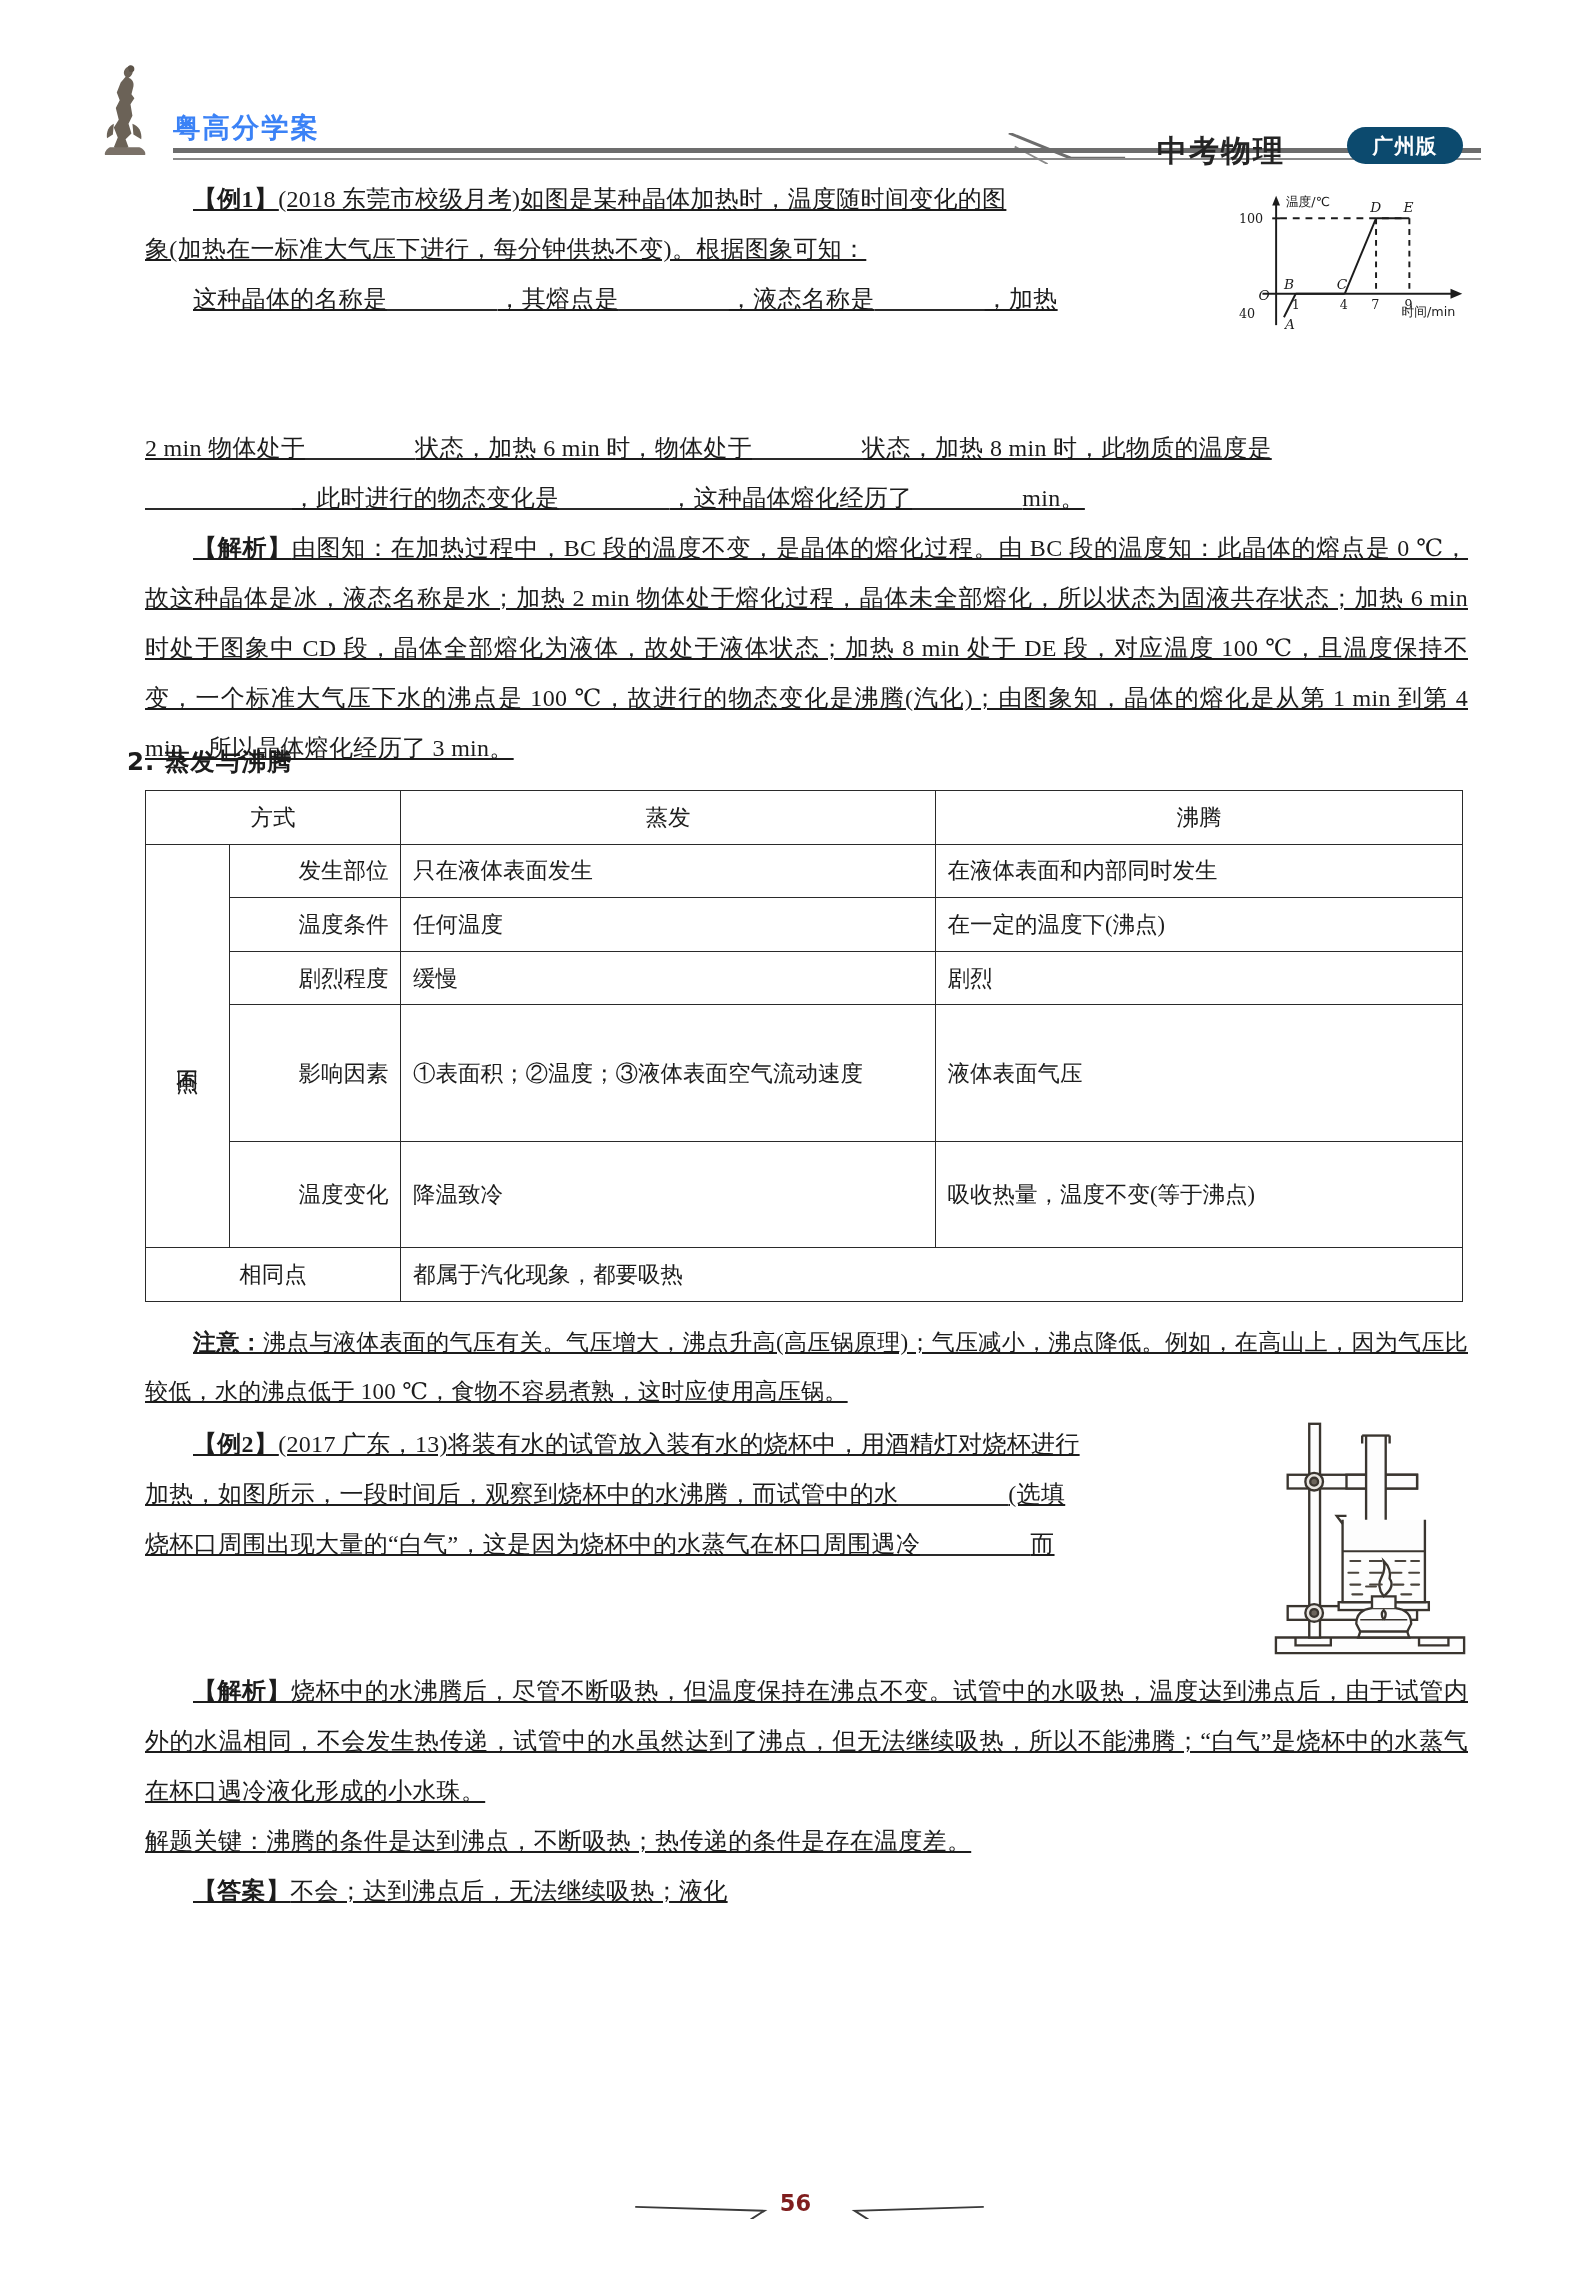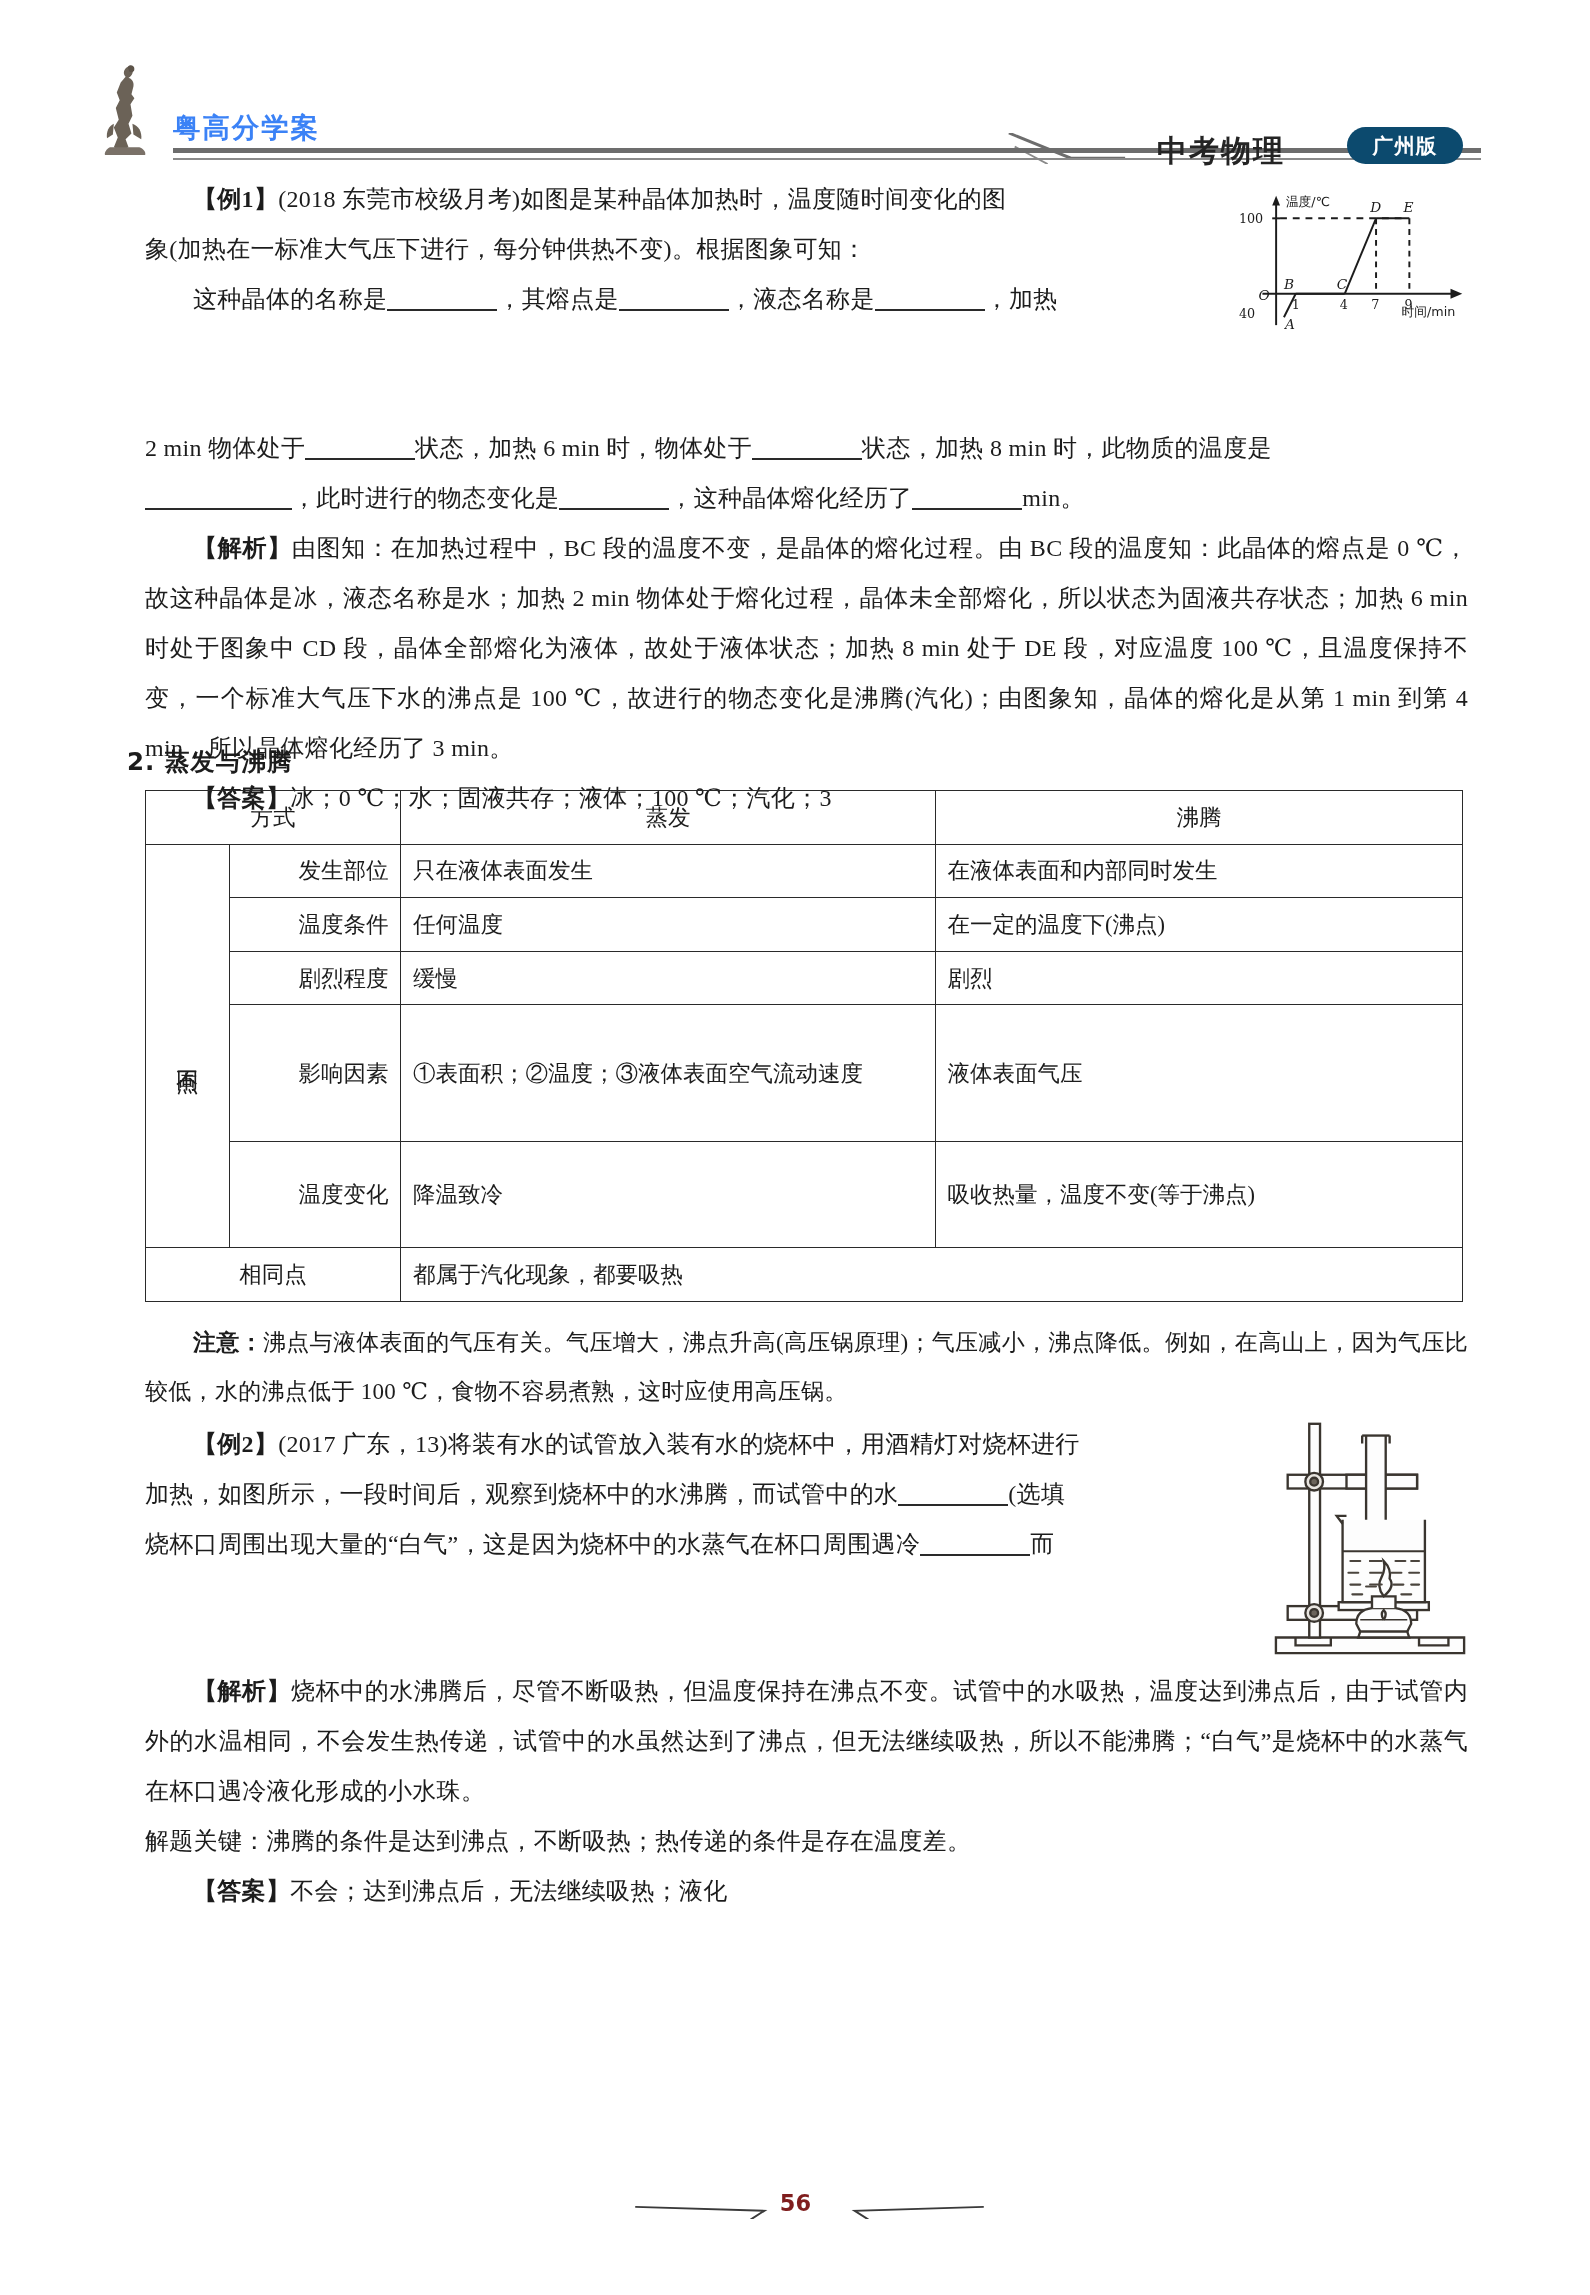--- a/index.html
+++ b/index.html
@@ -101,20 +101,21 @@
     align-items: center;
     justify-content: center;
   }
   p.para {
     margin: 0;
     font-size: 24px;
     line-height: 50px;
     text-align: justify;
     text-justify: inter-ideograph;
     letter-spacing: 0.3px;
+    text-decoration: underline;
   }
   p.indent { text-indent: 48px; }
   .tag { font-weight: bold; }
   .blank-s { display: inline-block; width: 110px; border-bottom: 2px solid #2a2a2a; vertical-align: -3.9px; }
   .blank-m { display: inline-block; width: 147px; border-bottom: 2px solid #2a2a2a; vertical-align: -3.9px; }
   .blank-l { display: inline-block; width: 446px; border-bottom: 2px solid #2a2a2a; vertical-align: -3.9px; }
 
   .q1-block {
     position: absolute;
     left: 145px;
@@ -316,23 +317,20 @@
 
   <div class="q1-rest">
     <p class="para">
       <span>2 min 物体处于</span><span class="blank-s"></span><span>状态，加热 6 min 时，物体处于</span><span class="blank-s"></span><span>状态，加热 8 min 时，此物质的温度是</span>
     </p>
     <p class="para">
       <span class="blank-m"></span><span>，此时进行的物态变化是</span><span class="blank-s"></span><span>，这种晶体熔化经历了</span><span class="blank-s"></span><span>min。</span>
     </p>
     <p class="para indent">
       <span class="tag">【解析】</span><span>由图知：在加热过程中，BC 段的温度不变，是晶体的熔化过程。由 BC 段的温度知：此晶体的熔点是 0 ℃，故这种晶体是冰，液态名称是水；加热 2 min 物体处于熔化过程，晶体未全部熔化，所以状态为固液共存状态；加热 6 min 时处于图象中 CD 段，晶体全部熔化为液体，故处于液体状态；加热 8 min 处于 DE 段，对应温度 100 ℃，且温度保持不变，一个标准大气压下水的沸点是 100 ℃，故进行的物态变化是沸腾(汽化)；由图象知，晶体的熔化是从第 1 min 到第 4 min，所以晶体熔化经历了 3 min。</span>
-    </p>
-    <p class="para indent">
-      <span class="tag">【答案】</span><span>冰；0 ℃；水；固液共存；液体；100 ℃；汽化；3</span>
     </p>
   </div>
 
   <div class="sec-head">
     <span>2.</span>
     <span>蒸发与沸腾</span>
   </div>
 
   <table class="cmp">
     <tbody>

